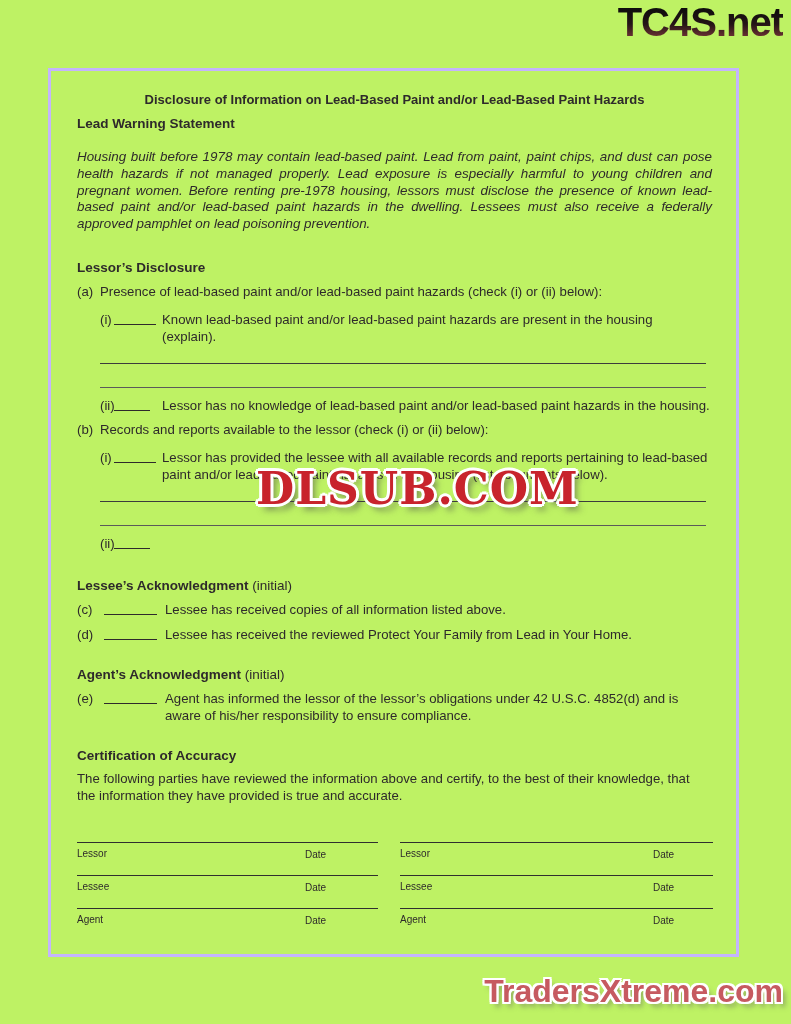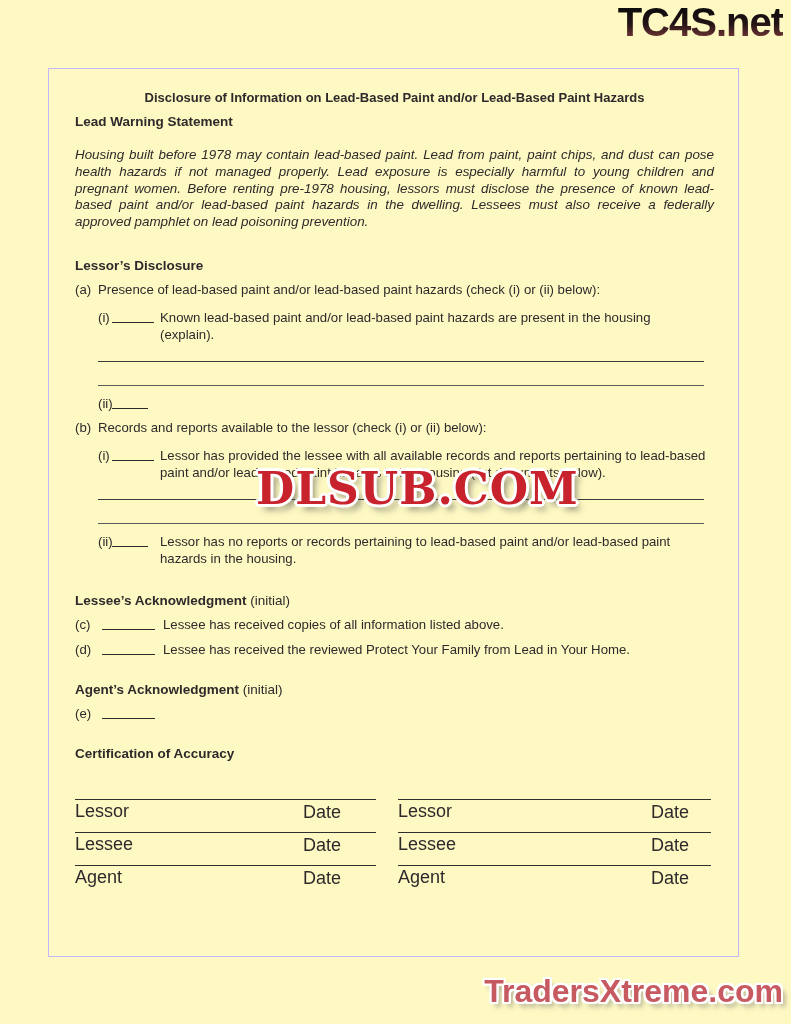--- a/index.html
+++ b/index.html
@@ -1,16 +1,16 @@
 <!DOCTYPE html>
 <html><head>
 <meta charset="utf-8">
 <style>
   html,body{margin:0;padding:0;background:#ffffff;}
-  .page{position:relative;width:791px;height:1024px;background:#fef9c3;overflow:hidden;
+  .page{position:relative;width:791px;height:1024px;background:#bef264;overflow:hidden;
         font-family:"Liberation Sans",sans-serif;color:#2e2a2b;}
 
   
   .wm-top{position:absolute;top:2px;right:8px;font-size:40px;font-weight:bold;
           letter-spacing:-1px;line-height:1;color:#221718;
           text-shadow:0 2px 3px rgba(110,52,52,.45);}
   @supports ((-webkit-background-clip:text) or (background-clip:text)){
     .wm-top{background:linear-gradient(#0d0c0c 15%,#241416 55%,#7c3a3a 95%);
             -webkit-background-clip:text;background-clip:text;color:transparent;text-shadow:none;}
   }
@@ -20,21 +20,21 @@
                          0 -3px 0 #fff,0 3px 0 #fff,-3px 0 0 #fff,3px 0 0 #fff,
                          5px 6px 6px rgba(70,70,70,.55);}
   .wm-bottom{position:absolute;top:974px;right:8px;font-size:32px;font-weight:bold;
              line-height:1.1;color:#c65a60;
              text-shadow:-2px -2px 0 #fff,2px -2px 0 #fff,-2px 2px 0 #fff,2px 2px 0 #fff,
                          0 -2px 0 #fff,0 2px 0 #fff,-2px 0 0 #fff,2px 0 0 #fff,
                          4px 5px 5px rgba(90,90,90,.5);}
 
   
   .form-box{position:absolute;left:48px;top:68px;width:691px;height:889px;box-sizing:border-box;
-            border:1px solid #c4b5fd;padding:0 24px 0 26px;}
+            border:3px solid #c4b5fd;padding:0 24px 0 26px;}
 
   .form-title{margin-top:21px;text-align:center;font-weight:bold;font-size:13px;line-height:15px;}
 
   .h-bold{font-weight:bold;font-size:13.5px;line-height:15px;}
   .h-note{font-weight:normal;}
 
   .lws-heading{margin-top:9px;}
   .lws-body{margin-top:18px;font-style:italic;text-align:justify;font-size:13.4px;line-height:16.8px;}
 
   .sec-lessor{margin-top:27px;}
@@ -58,21 +58,21 @@
   .rule{height:0;border:0;border-top:1.5px solid #5a5a5a;margin:0 0 0 23px;width:606px;}
   .rule-1{margin-top:18px;border-top-color:#3c3c3c;}
   .rule-2{margin-top:23px;}
   .rule-3{margin-top:18px;border-top-color:#3c3c3c;}
   .rule-4{margin-top:23px;}
 
   .pamphlet{}
 
   
   .sig-grid{display:grid;grid-template-columns:301px 313px;column-gap:22px;row-gap:13px;margin-top:38px;}
-  .sig-cell{position:relative;font-size:18px;line-height:16px;}
+  .sig-cell{position:relative;font-size:10px;line-height:16px;}
   .sig-line{height:0;border:0;border-top:1.5px solid #2f2f2f;margin:0 0 3px 0;}
   .sig-date{position:absolute;top:5px;text-align:center;}
   .col-l .sig-date{left:228px;}
   .col-r .sig-date{left:253px;}
 </style>
 </head>
 <body>
 
 <div class="page">
 
@@ -97,40 +97,40 @@
       <span class="check-blank"></span>
       <span class="sub-text">Known lead-based paint and/or lead-based paint hazards are present in the housing (explain).</span>
     </div>
 
     <div class="rule rule-1"></div>
     <div class="rule rule-2"></div>
 
     <div class="subitem mt9">
       <span>(ii)</span>
       <span class="check-blank" style="width:36px"></span>
+      <span class="sub-text">Lessor has no knowledge of lead-based paint and/or lead-based paint hazards in the housing.</span>
     </div>
 
     <div class="item mt7">
       <span>(b)</span>
       <span>Records and reports available to the lessor  (check (i) or (ii) below):</span>
     </div>
 
     <div class="subitem mt11">
       <span>(i)</span>
       <span class="check-blank"></span>
       <span class="sub-text">Lessor has provided the lessee with all available records and reports pertaining to lead-based paint and/or lead-based paint hazards in the housing (list documents below).</span>
     </div>
 
     <div class="rule rule-3"></div>
     <div class="rule rule-4"></div>
 
     <div class="subitem mt9">
       <span>(ii)</span>
       <span class="check-blank" style="width:36px"></span>
-      <span class="sub-text">Lessor has no reports or records pertaining to lead-based paint and/or lead-based paint hazards in the housing.</span>
     </div>
 
     <div class="h-bold sec-lessee">
       <span>Lessee’s Acknowledgment</span>
       <span class="h-note">(initial)</span>
     </div>
 
     <div class="ack-item mt8">
       <span>(c)</span>
       <span class="init-blank"></span>
@@ -144,23 +144,25 @@
     </div>
 
     <div class="h-bold sec-agent">
       <span>Agent’s Acknowledgment</span>
       <span class="h-note">(initial)</span>
     </div>
 
     <div class="ack-item mt8">
       <span>(e)</span>
       <span class="init-blank"></span>
+      <span class="ack-text">Agent has informed the lessor of the lessor’s obligations under 42 U.S.C. 4852(d) and is aware of his/her responsibility to ensure compliance.</span>
     </div>
 
     <div class="h-bold sec-cert">Certification of Accuracy</div>
+    <div class="cert-body">The following parties have reviewed the information above and certify, to the best of their knowledge, that the information they have provided is true and accurate.</div>
 
     <div class="sig-grid">
 
       <div class="sig-cell col-l">
         <div class="sig-line"></div>
         <span>Lessor</span>
         <span class="sig-date">Date</span>
       </div>
       <div class="sig-cell col-r">
         <div class="sig-line"></div>

